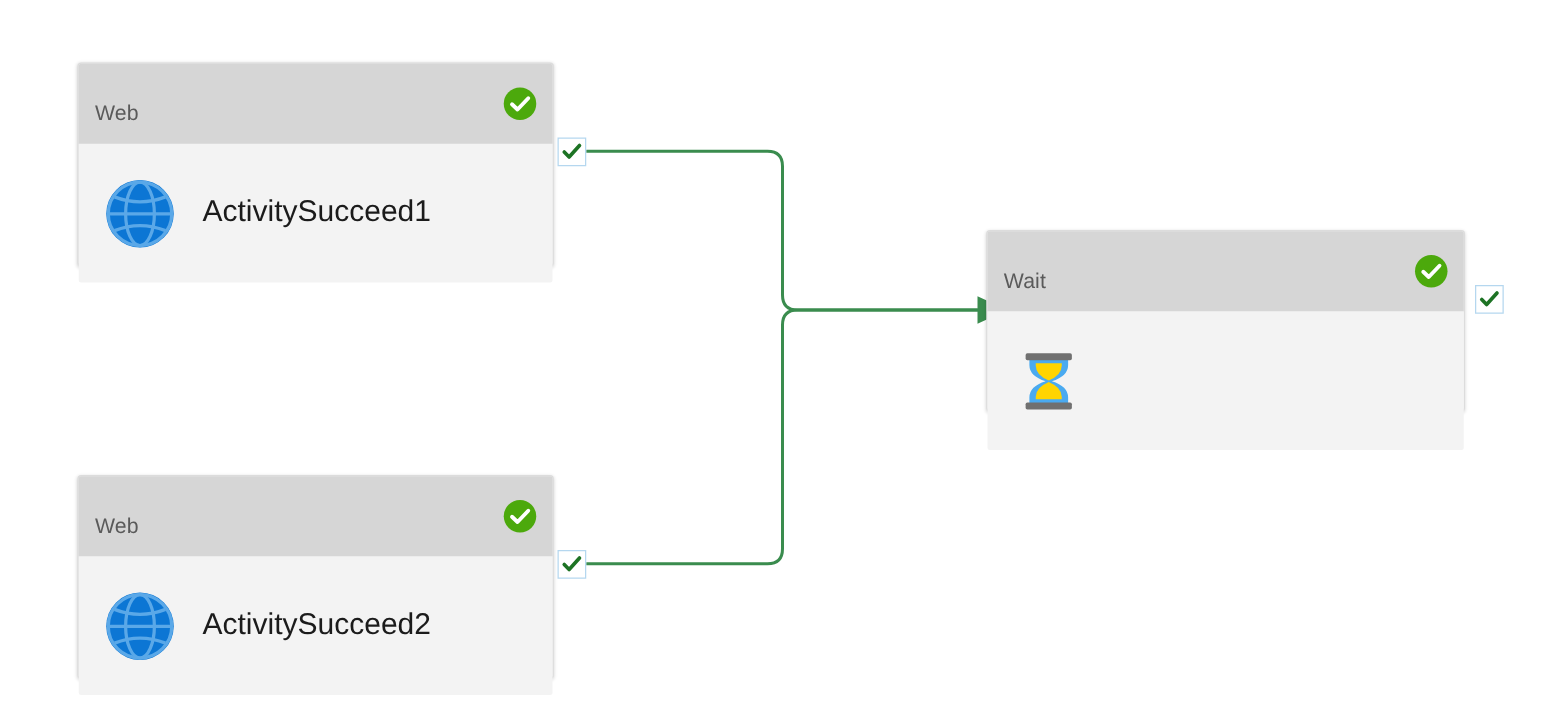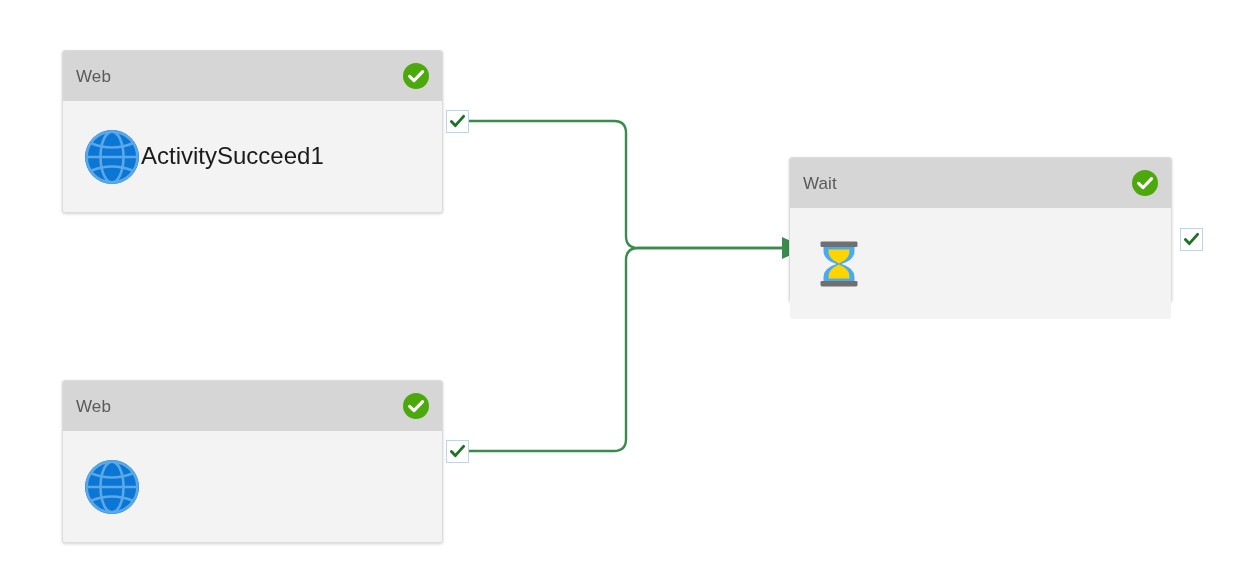--- a/index.html
+++ b/index.html
@@ -41,21 +41,21 @@
     box-shadow: 0 1px 3px rgba(0,0,0,0.18);
   }
   .node-header {
     position: relative;
     height: 50px;
     background: #d6d6d6;
     border-top-left-radius: 2px;
     border-top-right-radius: 2px;
     display: flex;
     align-items: center;
-    padding: 0 12px 0 13px;
+    padding: 14px 12px 0 13px;
   }
   .node-type {
     font-size: 17px;
     color: #5a5a5a;
     letter-spacing: 0.1px;
     line-height: 1;
     white-space: nowrap;
   }
   .status-badge {
     position: absolute;
@@ -73,20 +73,21 @@
     background: #f3f3f3;
     border-bottom-left-radius: 2px;
     border-bottom-right-radius: 2px;
   }
   .node-icon {
     width: 58px;
     height: 58px;
     flex: 0 0 58px;
   }
   .node-label {
+    margin-left: 21px;
     font-size: 24px;
     color: #1b1b1b;
     line-height: 1.1;
     white-space: nowrap;
   }
 
   
   .port {
     position: absolute;
     box-sizing: border-box;
@@ -138,21 +139,21 @@
       </span>
       <span class="node-label">ActivitySucceed1</span>
     </div>
   </div>
   <div class="port" id="port-0" style="left: 446px; top: 110px;">
     <svg width="17" height="17" viewBox="0 0 17 17">
       <path d="M2.4 8.6 L6.3 12.6 L14.6 3.4" fill="none" stroke="#1d7324" stroke-width="2.9" stroke-linecap="round" stroke-linejoin="round"></path>
     </svg>
   </div>
 
-  <div class="node" id="node-1" style="left: 789px; top: 157px; width: 383px; height: 145px;">
+  <div class="node" id="node-1" style="left: 789px; top: 184px; width: 383px; height: 145px;">
     <div class="node-header">
       <span class="node-type">Wait</span>
       <span class="status-badge">
         <svg width="28" height="28" viewBox="0 0 28 28">
           <circle cx="14" cy="14" r="13" fill="#4ca90c"></circle>
           <path d="M7.6 14.4 L12 18.6 L20.6 9.6" fill="none" stroke="#ffffff" stroke-width="3.1" stroke-linecap="round" stroke-linejoin="round"></path>
         </svg>
       </span>
     </div>
     <div class="node-body">
@@ -189,20 +190,21 @@
           <circle cx="29" cy="29" r="27" fill="#0c76d4"></circle>
           <g fill="none" stroke="#5aa8e8" stroke-width="2.6">
             <circle cx="29" cy="29" r="25.4"></circle>
             <ellipse cx="29" cy="29" rx="11.5" ry="25.4"></ellipse>
             <line x1="3.6" y1="29" x2="54.4" y2="29"></line>
             <path d="M8.6 15.5 Q29 23.5 49.4 15.5"></path>
             <path d="M8.6 42.5 Q29 34.5 49.4 42.5"></path>
           </g>
         </svg>
       </span>
+      <span class="node-label">ActivitySucceed2</span>
     </div>
   </div>
   <div class="port" id="port-2" style="left: 446px; top: 440px;">
     <svg width="17" height="17" viewBox="0 0 17 17">
       <path d="M2.4 8.6 L6.3 12.6 L14.6 3.4" fill="none" stroke="#1d7324" stroke-width="2.9" stroke-linecap="round" stroke-linejoin="round"></path>
     </svg>
   </div>
 
 </div>
 

